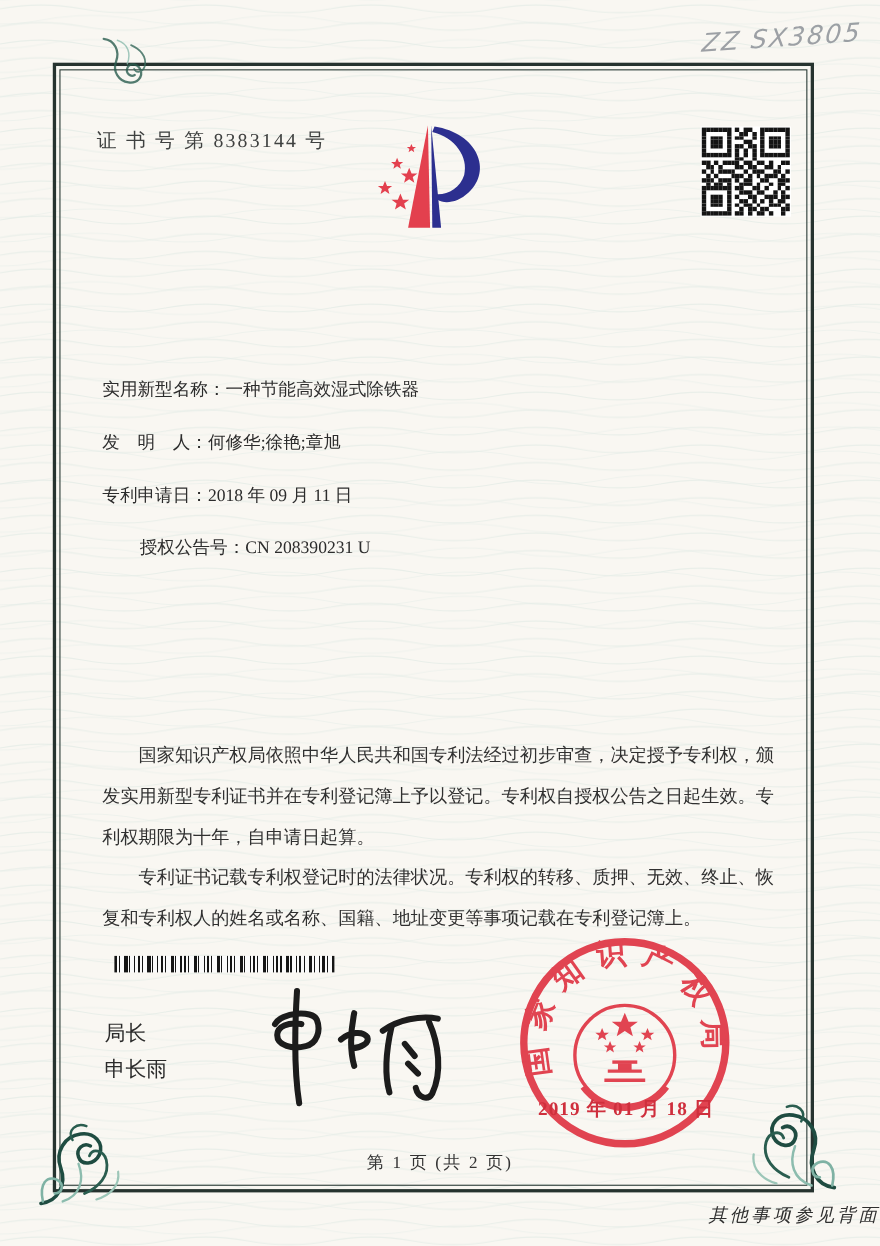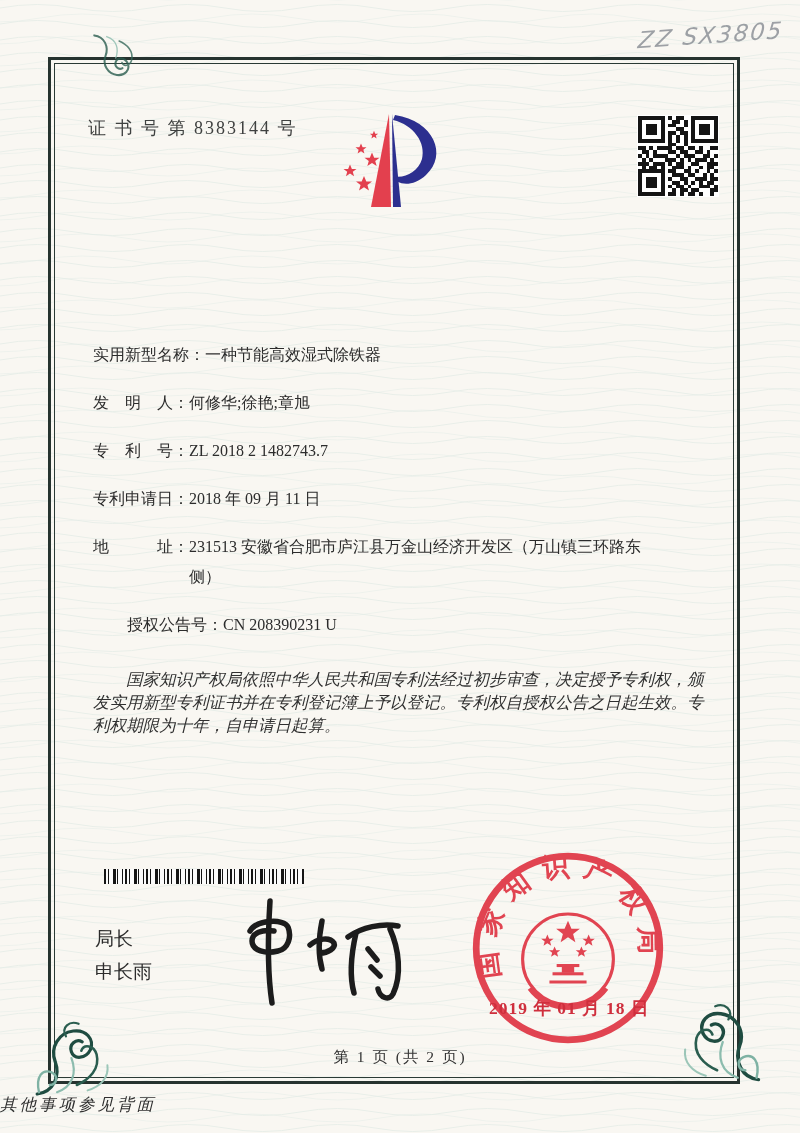--- a/index.html
+++ b/index.html
@@ -25,37 +25,37 @@
   .title{position:absolute;left:0;width:100%;top:233px;text-align:center;font-size:45px;
       font-weight:600;letter-spacing:9px;color:#1f1f1f;}
   
   .fields{position:absolute;left:93px;top:340px;width:620px;font-size:16px;line-height:30px;}
   .frow{margin-bottom:18px;}
   .flabel{white-space:pre;color:#2c2c2c;}
   .fval{display:inline-block;vertical-align:top;max-width:478px;color:#2c2c2c;}
   .frow.twocol{display:flex;}
   .pair2{margin-left:34px;}
   
-  .bodytext{position:absolute;left:93px;top:668px;width:616px;font-size:16.5px;line-height:23px;
-      font-style:italic;color:#303030;}
+  .bodytext{position:absolute;left:93px;top:668px;width:616px;font-size:16.5px;line-height:37px;
+      color:#303030;}
   .bodytext p{margin:0;text-indent:2em;}
   
   .barcode{position:absolute;left:104px;top:869px;width:200px;height:15px;
       background:repeating-linear-gradient(90deg,#151515 0 2px,#fbfbfb 2px 4px,#151515 4px 5px,
       #fbfbfb 5px 9px,#151515 9px 12px,#fbfbfb 12px 13px,#151515 13px 14px,#fbfbfb 14px 18px,
       #151515 18px 19px,#fbfbfb 19px 21px);}
   .officer{position:absolute;left:95px;top:924px;font-size:19px;line-height:33px;color:#2b2b2b;
       font-family:Liberation Mono, monospace;}
   .signature{position:absolute;left:222px;top:893px;}
   .seal{position:absolute;left:470px;top:850px;opacity:.92;}
   .sealdate{position:absolute;left:489px;top:996px;font-size:17.5px;letter-spacing:1px;
       color:#cf2f3d;font-weight:600;}
   .pagenum{position:absolute;left:0;width:100%;top:1047px;text-align:center;font-size:15.5px;
       letter-spacing:2px;color:#333;}
-  .backnote{position:absolute;left:0;width:100%;top:1094px;text-align:left;font-size:16.5px;
+  .backnote{position:absolute;left:0;width:100%;top:1094px;text-align:right;font-size:16.5px;
       font-style:italic;letter-spacing:3px;color:#2f2f2f;}
   .flourish{position:absolute;pointer-events:none;}
   .fl-bl{left:30px;top:1016px;}
   .fl-br{left:672px;top:996px;transform:scaleX(-1);}
   .fl-tl{left:76px;top:32px;transform:scaleY(-1);opacity:.8;}
 </style>
 </head>
 <body>
 
 <div class="page">
@@ -571,37 +571,32 @@
 
 
   <div class="fields">
     <div class="frow">
       <span class="flabel">实用新型名称：</span><span class="fval">一种节能高效湿式除铁器</span>
     </div>
     <div class="frow">
       <span class="flabel">发　明　人：</span><span class="fval">何修华;徐艳;章旭</span>
     </div>
     <div class="frow">
-      <span class="flabel">专　利　号：</span><span class="fval">ZL 2018 2 1482743.7</span>
-    </div>
-    <div class="frow">
       <span class="flabel">专利申请日：</span><span class="fval">2018 年 09 月 11 日</span>
-    </div>
-    <div class="frow">
-      <span class="flabel">地　　　址：</span><span class="fval">231513 安徽省合肥市庐江县万金山经济开发区（万山镇三环路东侧）</span>
     </div>
     <div class="frow twocol">
       <span class="pair2">
         <span class="flabel">授权公告号：</span><span class="fval">CN 208390231 U</span>
       </span>
     </div>
   </div>
 
   <div class="bodytext">
     <p>国家知识产权局依照中华人民共和国专利法经过初步审查，决定授予专利权，颁发实用新型专利证书并在专利登记簿上予以登记。专利权自授权公告之日起生效。专利权期限为十年，自申请日起算。</p>
+    <p>专利证书记载专利权登记时的法律状况。专利权的转移、质押、无效、终止、恢复和专利权人的姓名或名称、国籍、地址变更等事项记载在专利登记簿上。</p>
   </div>
 
   <div class="barcode"></div>
 
   <div class="officer">
     <div>局长</div>
     <div>申长雨</div>
   </div>
 
   <svg class="signature" width="190" height="115" viewBox="0 0 190 115">

